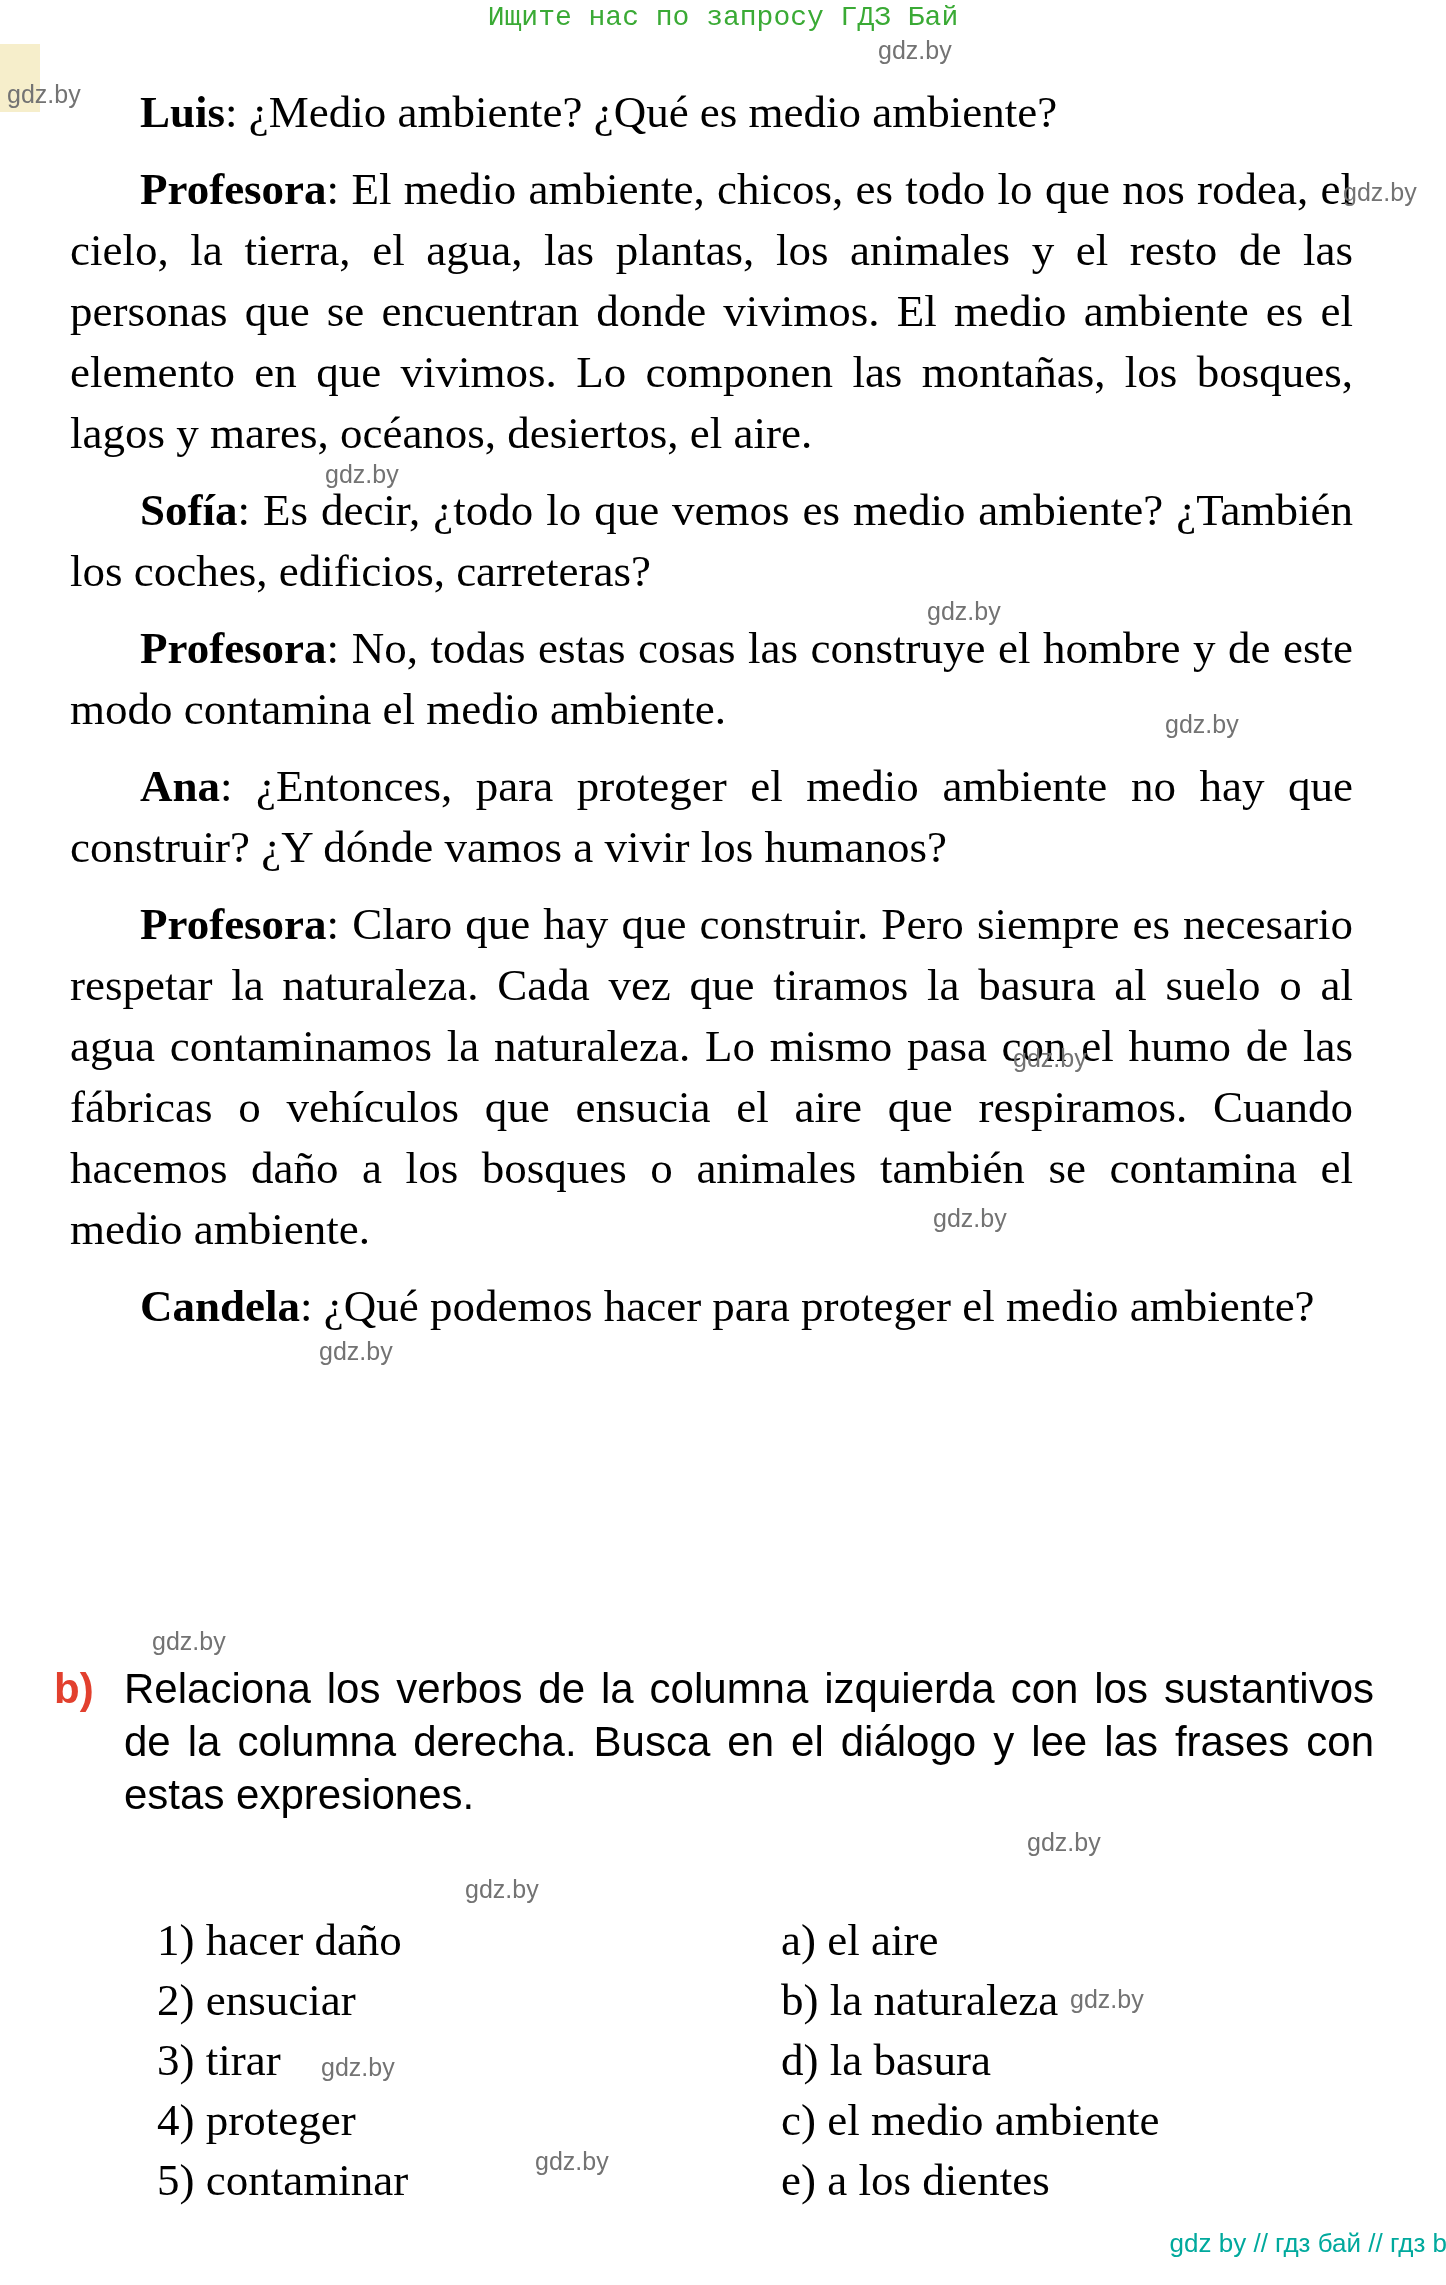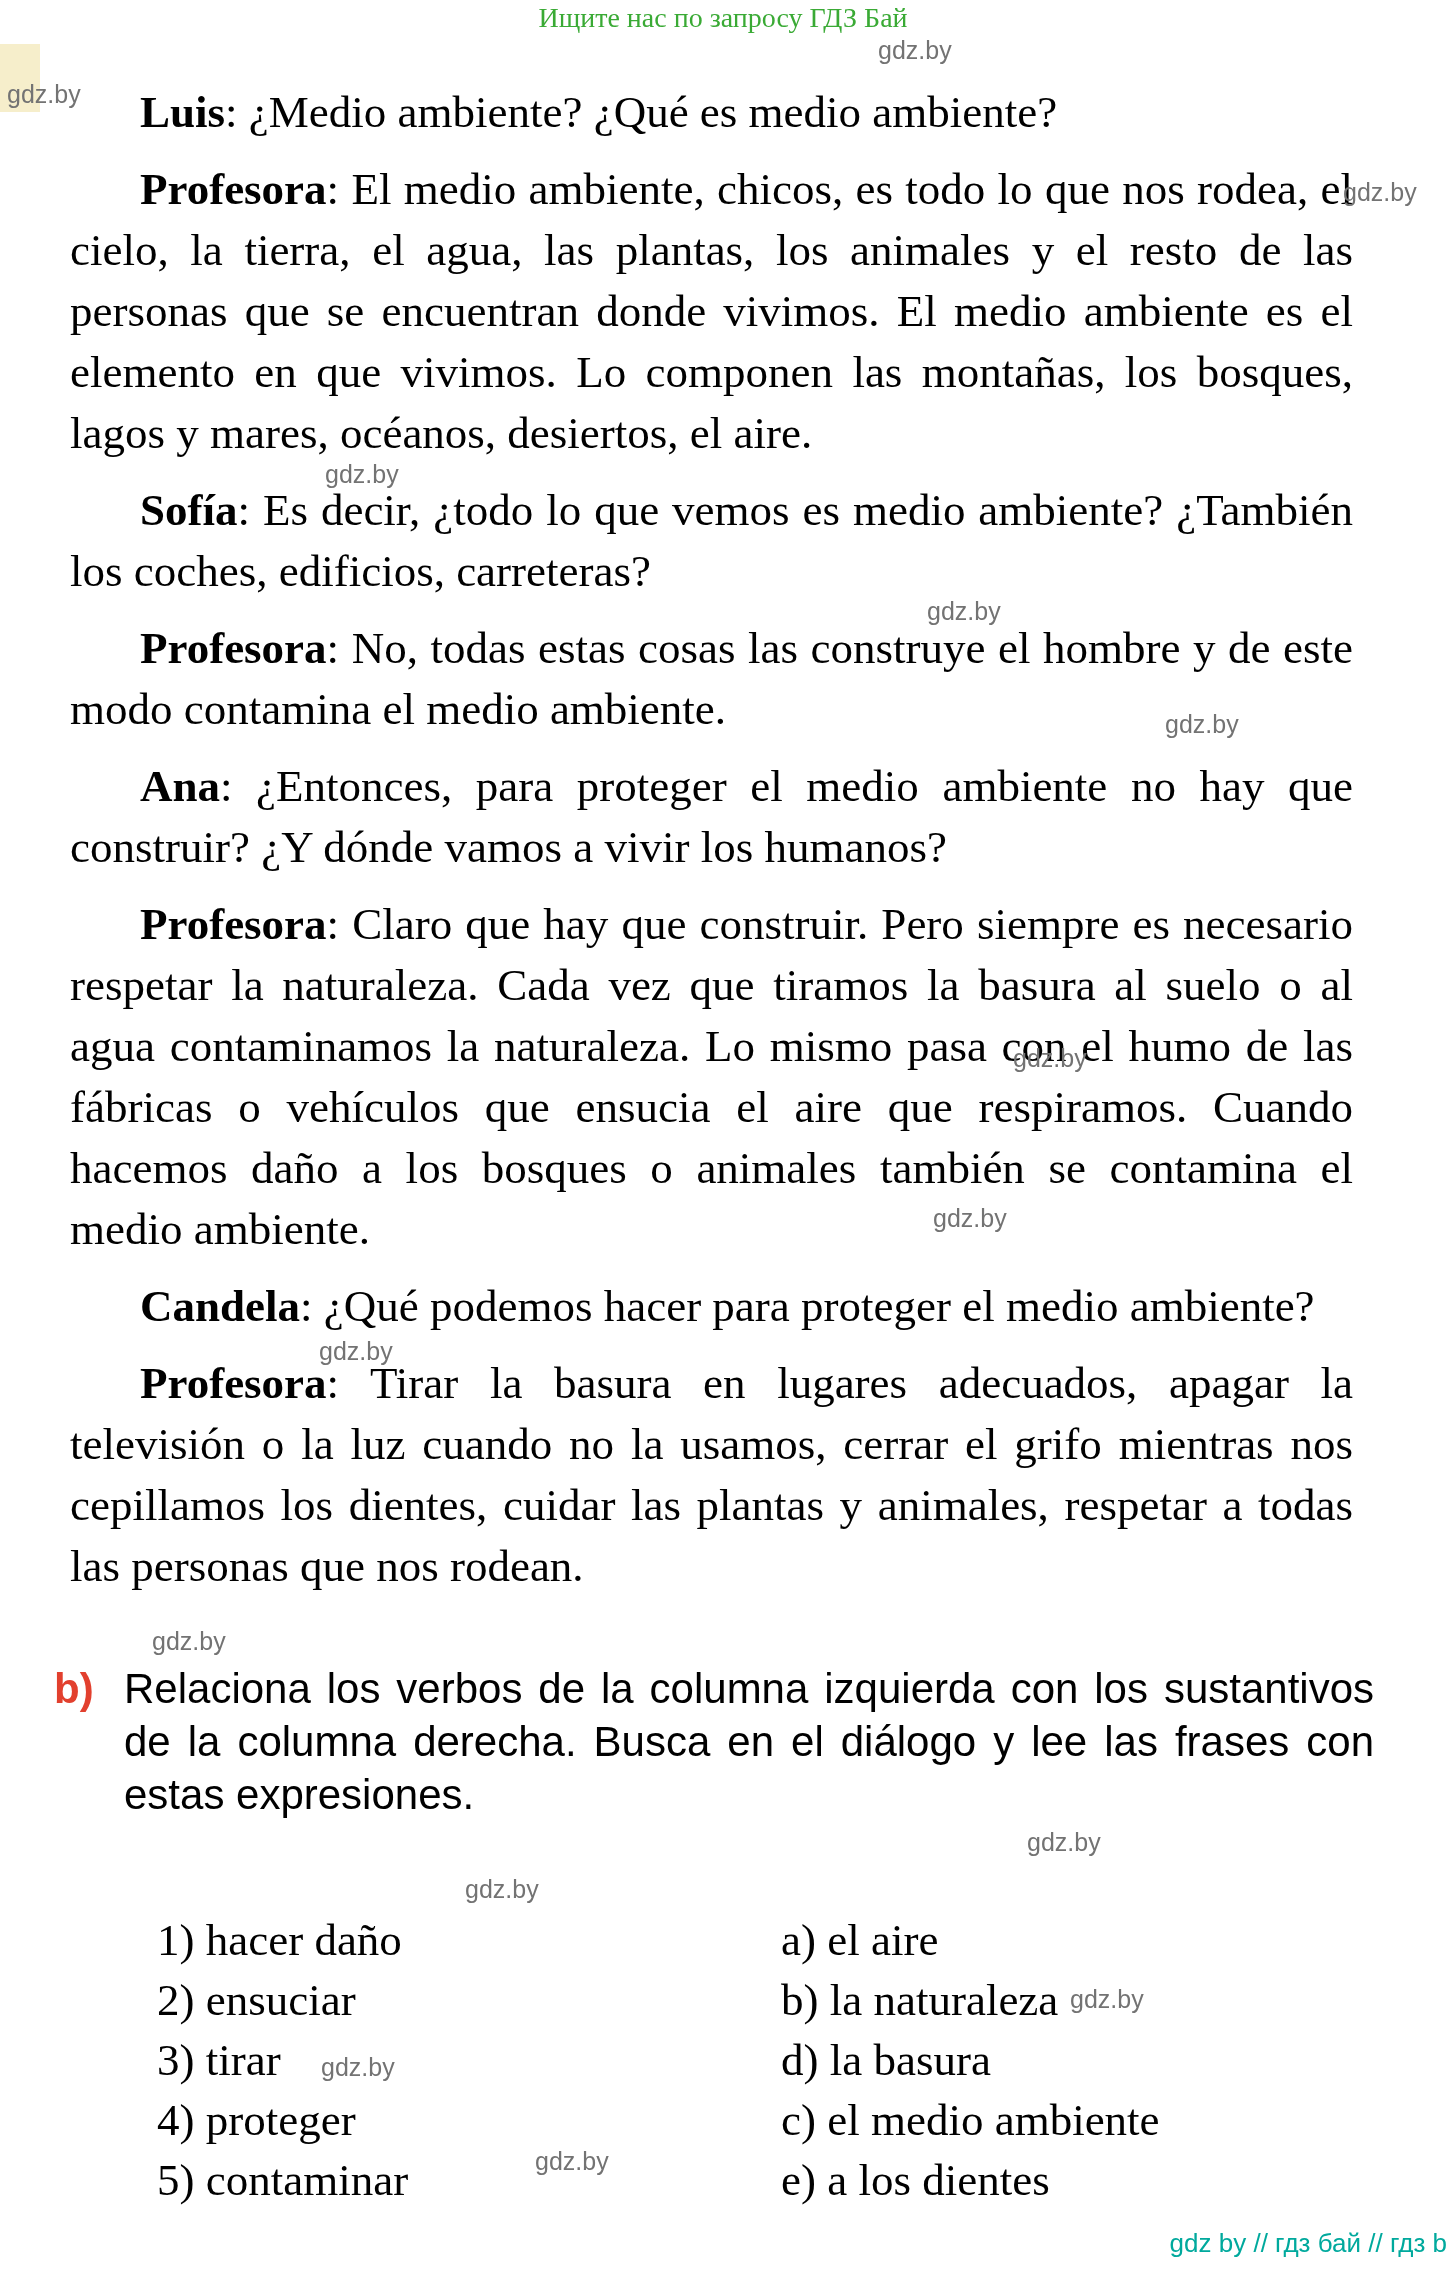--- a/index.html
+++ b/index.html
@@ -15,21 +15,21 @@
     background:#ffffff;
     font-family:"Liberation Serif", serif;
     color:#000;
     overflow:hidden;
   }
   .header-watermark{
     position:absolute;
     top:2px; left:0; width:100%;
     text-align:center;
     color:var(--green);
-    font-family:Liberation Serif, serif;
+    font-family:Liberation Mono, monospace;
     font-size:28px;
   }
   .corner-box{
     position:absolute;
     left:0; top:44px;
     width:40px; height:68px;
     background:#f6eecb;
   }
   .content{
     position:absolute;
@@ -100,21 +100,20 @@
 
   <div class="content">
     <div id="dialogue">
         <p><b>Luis</b>: ¿Medio ambiente? ¿Qué es medio ambiente?</p>
         <p><b>Profesora</b>: El medio ambiente, chicos, es todo lo que nos rodea, el cielo, la tierra, el agua, las plantas, los animales y el resto de las personas que se encuentran donde vivimos. El medio ambiente es el elemento en que vivimos. Lo componen las montañas, los bosques, lagos y mares, océanos, desiertos, el aire.</p>
         <p><b>Sofía</b>: Es decir, ¿todo lo que vemos es medio ambiente? ¿También los coches, edificios, carreteras?</p>
         <p><b>Profesora</b>: No, todas estas cosas las construye el hombre y de este modo contamina el medio ambiente.</p>
         <p><b>Ana</b>: ¿Entonces, para proteger el medio ambiente no hay que construir? ¿Y dónde vamos a vivir los humanos?</p>
         <p><b>Profesora</b>: Claro que hay que construir. Pero siempre es necesario respetar la naturaleza. Cada vez que tiramos la basura al suelo o al agua contaminamos la naturaleza. Lo mismo pasa con el humo de las fábricas o vehículos que ensucia el aire que respiramos. Cuando hacemos daño a los bosques o animales también se contamina el medio ambiente.</p>
         <p><b>Candela</b>: ¿Qué podemos hacer para proteger el medio ambiente?</p>
-        <p><b>Profesora</b>: Tirar la basura en lugares adecuados, apagar la televisión o la luz cuando no la usamos, cerrar el grifo mientras nos cepillamos los dientes, cuidar las plantas y animales, respetar a todas las personas que nos rodean.</p>
       </div>
   </div>
 
   <div class="task-b">
     <span class="task-label">b)</span>
     <div class="task-instruction">Relaciona los verbos de la columna izquierda con los sustantivos de la columna derecha. Busca en el diálogo y lee las frases con estas expresiones.</div>
   </div>
 
   <div class="columns">
     <ul class="left" id="left-col">

